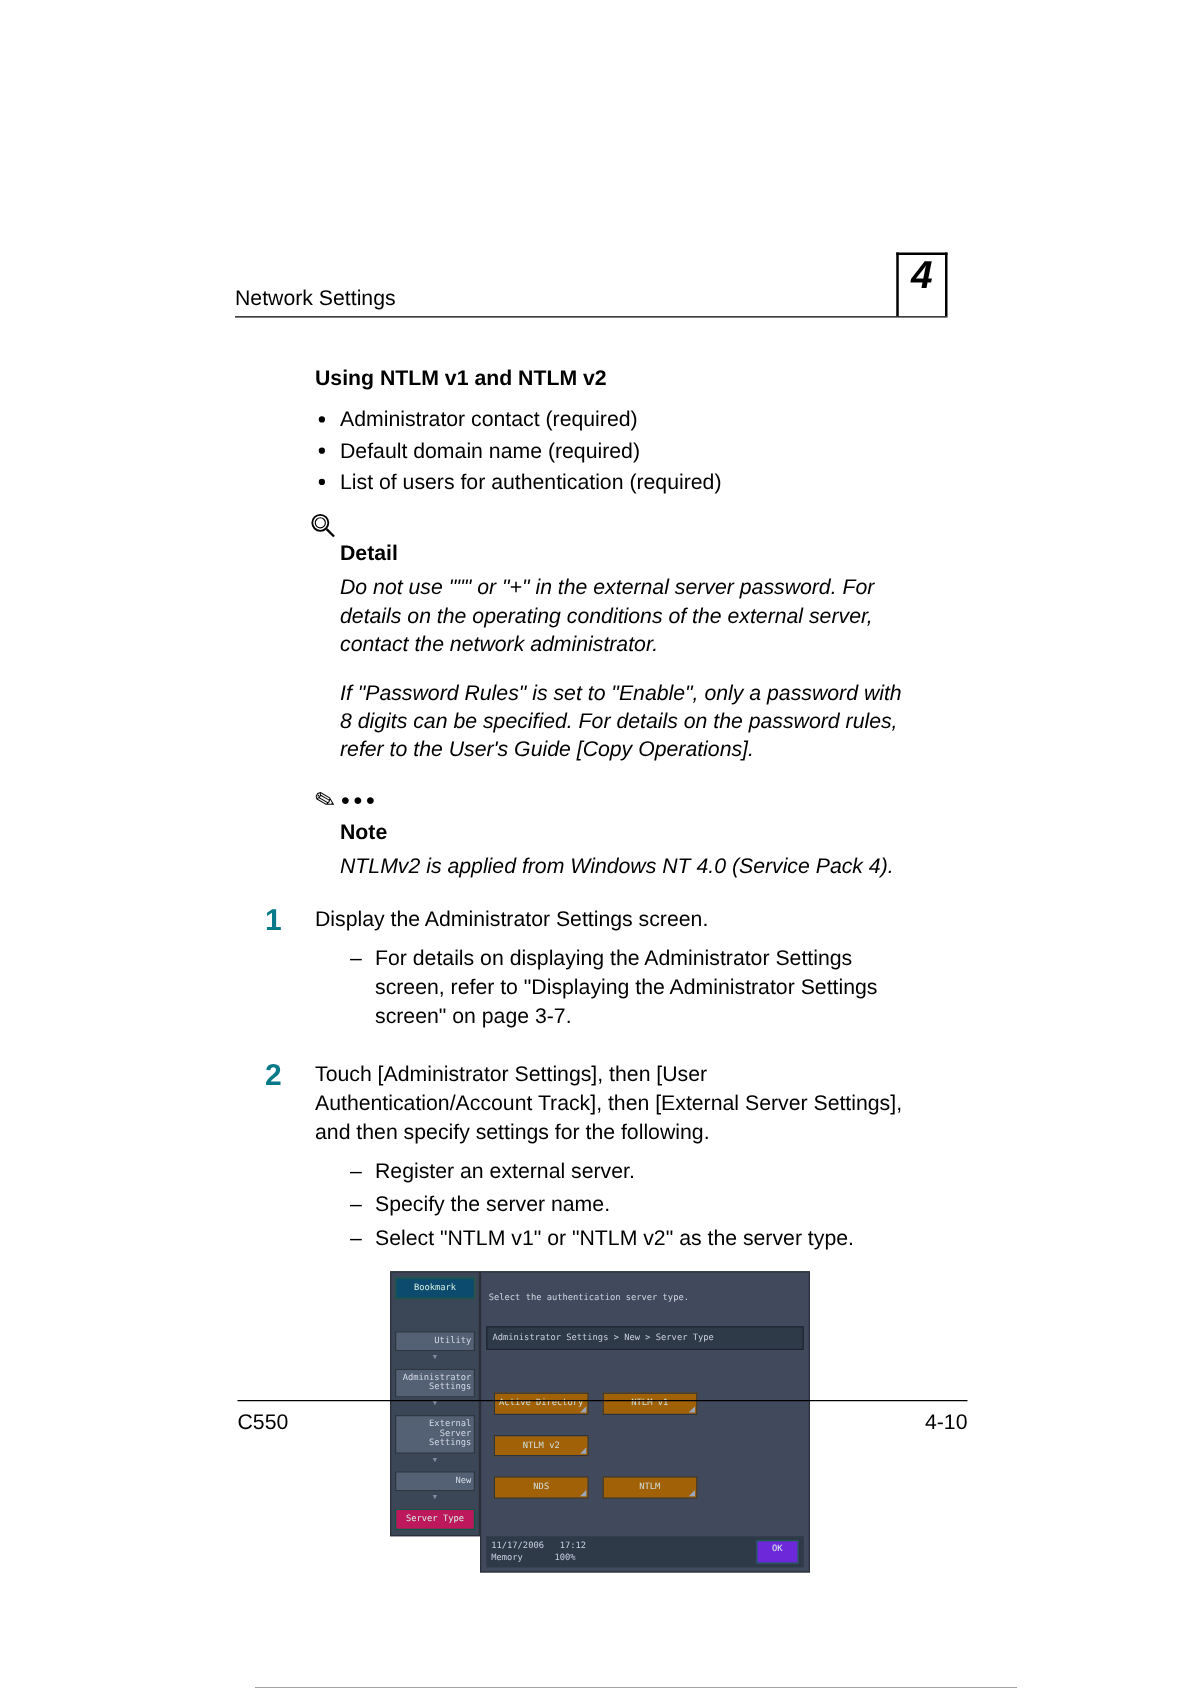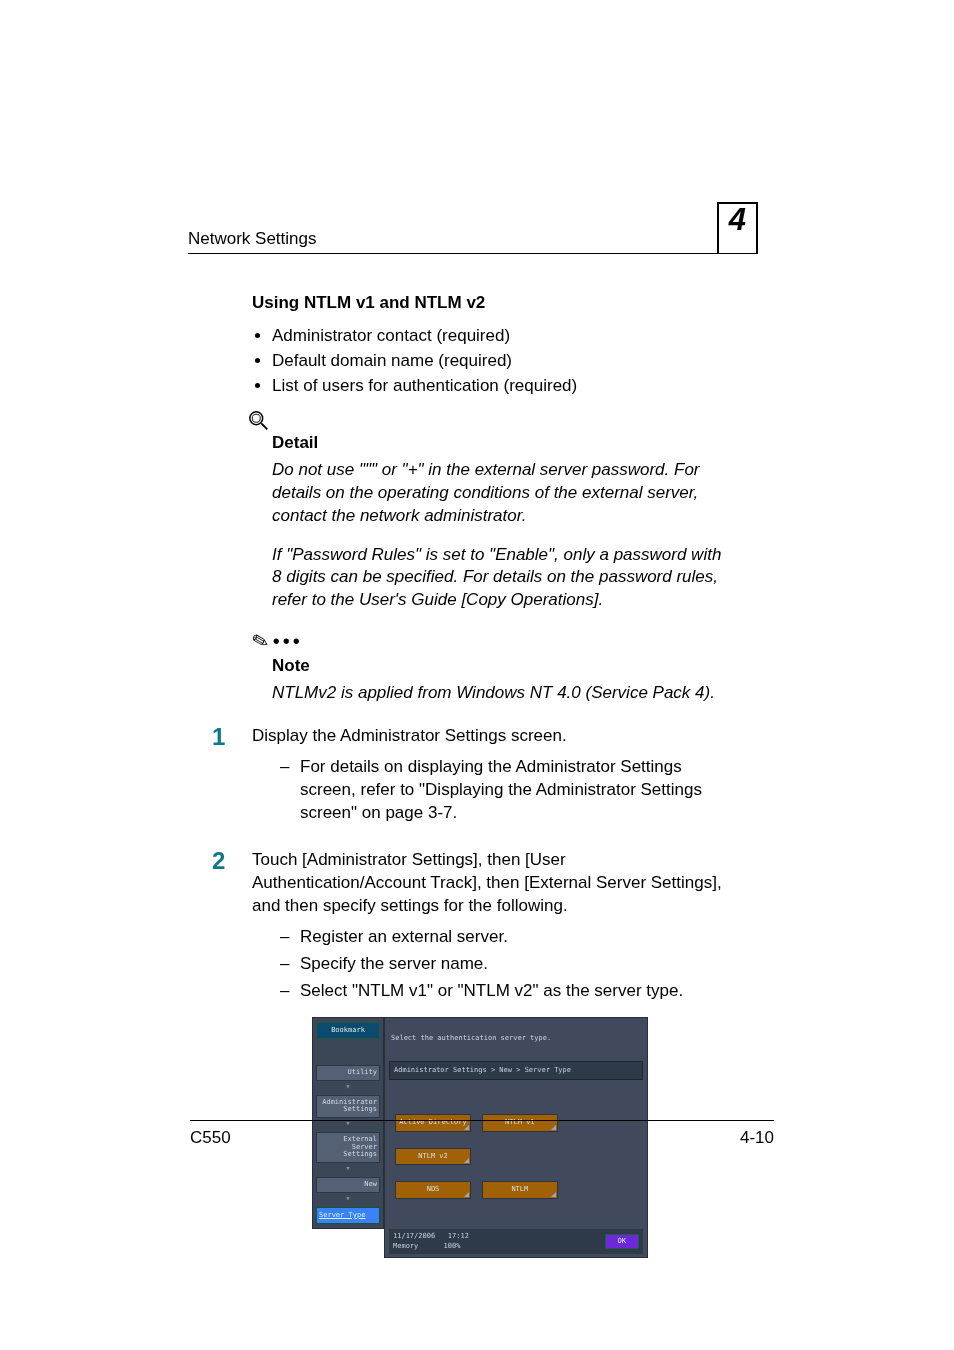--- a/index.html
+++ b/index.html
@@ -172,28 +172,27 @@
     line-height: 1.1;
   }
   .nav-arrow {
     text-align: center;
     color: #7f8ba0;
     font-size: 9px;
     line-height: 1;
     margin-top: 1px;
   }
   .nav-current {
-    background: #3b82f6;
+    background: #be185d;
     border: 1px solid #0d5a44;
     color: #d6f3e6;
-    text-align: left;
+    text-align: center;
     padding: 3px 2px;
     margin-top: 4px;
     font-size: 7px;
-    text-decoration: underline;
   }
   .right-header {
     padding: 16px 6px;
     color: #d0d6e2;
     font-size: 7px;
   }
   .crumb-bar {
     background: #2f3a49;
     border: 1px solid #1e2530;
     margin: 2px 4px 0 4px;
@@ -224,21 +223,20 @@
     border-left: 5px solid transparent;
     border-bottom: 5px solid #9aa7bb;
   }
   .status-bar {
     clear: both;
     background: #2f3a49;
     margin: 0 4px 3px 4px;
     padding: 3px 4px;
     display: flex;
     justify-content: space-between;
-    align-items: center;
     font-size: 7px;
     gap: 48px;
   }
   .ok-btn {
     background: #6d28d9;
     color: #e0f5ec;
     padding: 2px 12px;
     border: 1px solid #1a5f4a;
     font-size: 7px;
   }

